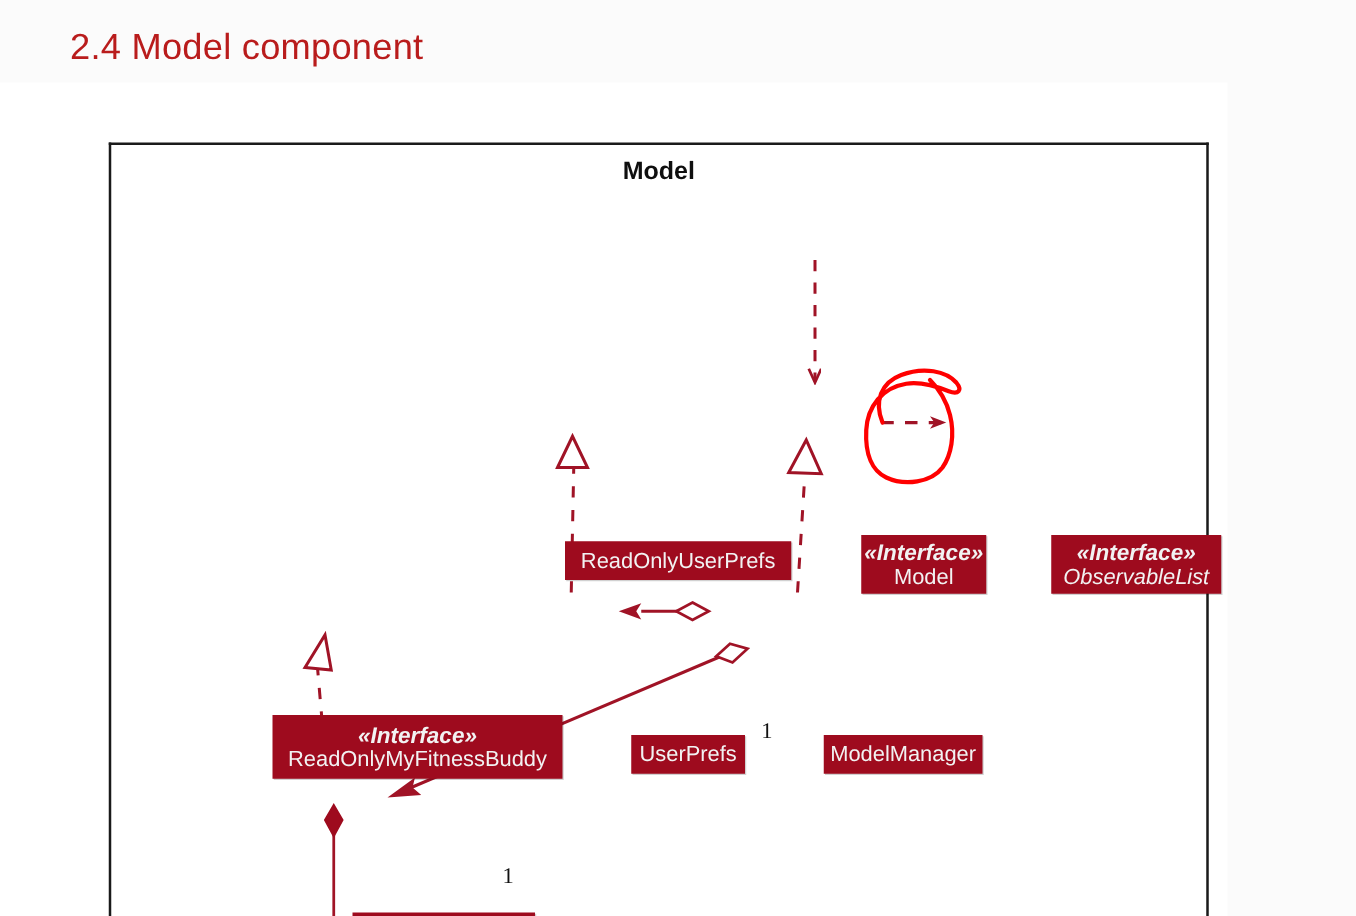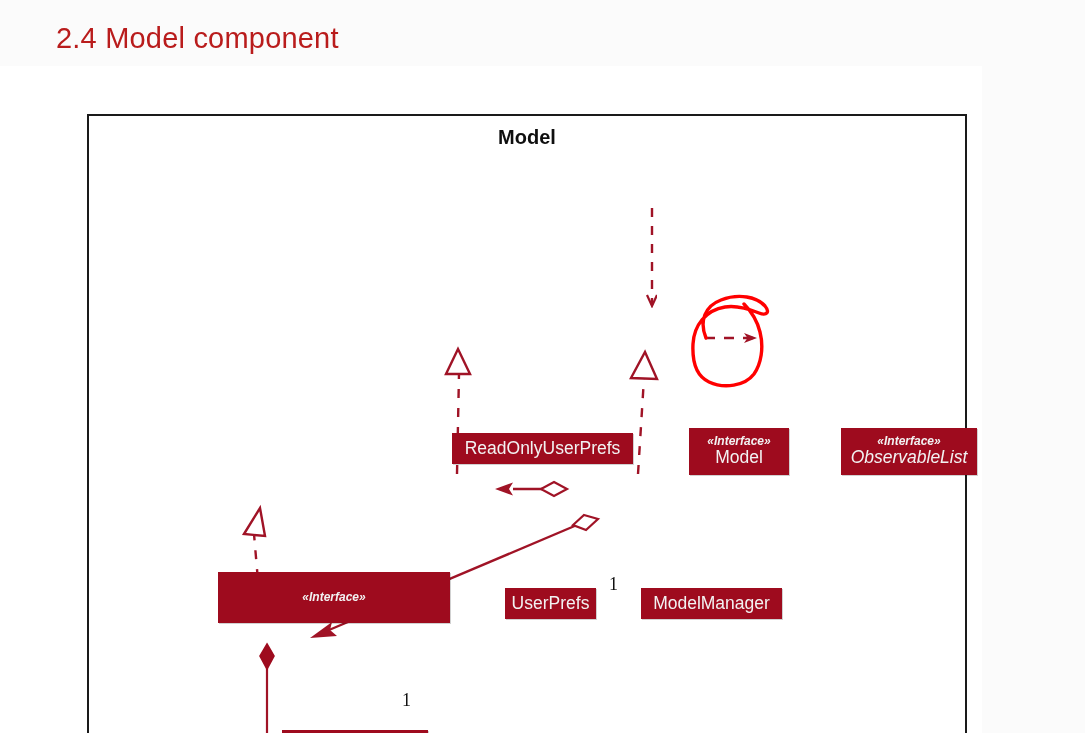--- a/index.html
+++ b/index.html
@@ -71,32 +71,32 @@
     align-items: center;
     justify-content: center;
     line-height: 1.12;
     text-align: left;
     white-space: nowrap;
     font-size: 17px;
     box-shadow: 1px 1px 0 rgba(0,0,0,0.18);
   }
   .uml-box .stereo {
     font-style: italic;
-    font-size: 12px;
+    font-size: 18px;
     font-weight: bold;
   }
   .uml-box .cname { font-size: 17.5px; }
   .uml-box .cname.italic { font-style: italic; font-weight: normal; }
 
   #box-readonlyuserprefs { left: 363px; top: 317px; width: 181px; height: 31px; }
   #box-model            { left: 600px; top: 312px; width: 100px; height: 47px; }
   #box-observablelist   { left: 752px; top: 312px; width: 136px; height: 47px; }
   #box-readonlymfb      { left: 129px; top: 456px; width: 232px; height: 51px; }
   #box-userprefs        { left: 416px; top: 472px; width: 91px;  height: 31px; }
-  #box-modelmanager     { left: 552px; top: 472px; width: 141px; height: 31px; }
+  #box-modelmanager     { left: 570px; top: 472px; width: 127px; height: 31px; }
   #box-myfitnessbuddy   { left: 193px; top: 614px; width: 146px; height: 31px; }
 
   
   #connectors {
     position: absolute;
     left: 0; top: 0;
     width: 880px; height: 619px;
     overflow: visible;
     pointer-events: none;
   }
@@ -190,20 +190,21 @@
     <span class="cname">Model</span>
   </div>
 
   <div class="uml-box" id="box-observablelist">
     <span class="stereo">«Interface»</span>
     <span class="cname italic">ObservableList</span>
   </div>
 
   <div class="uml-box" id="box-readonlymfb">
     <span class="stereo">«Interface»</span>
+    <span class="cname">ReadOnlyMyFitnessBuddy</span>
   </div>
 
   <div class="uml-box" id="box-userprefs">
     <span class="cname">UserPrefs</span>
   </div>
 
   <div class="uml-box" id="box-modelmanager">
     <span class="cname">ModelManager</span>
   </div>
 

